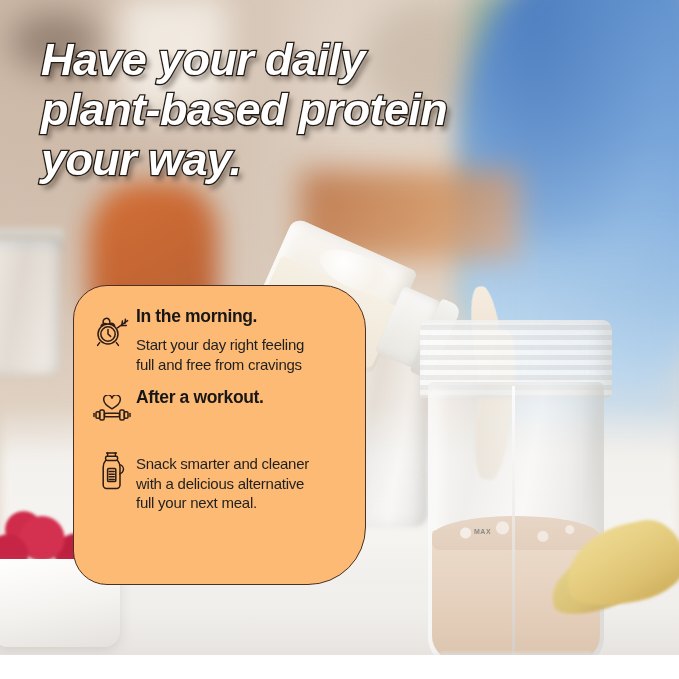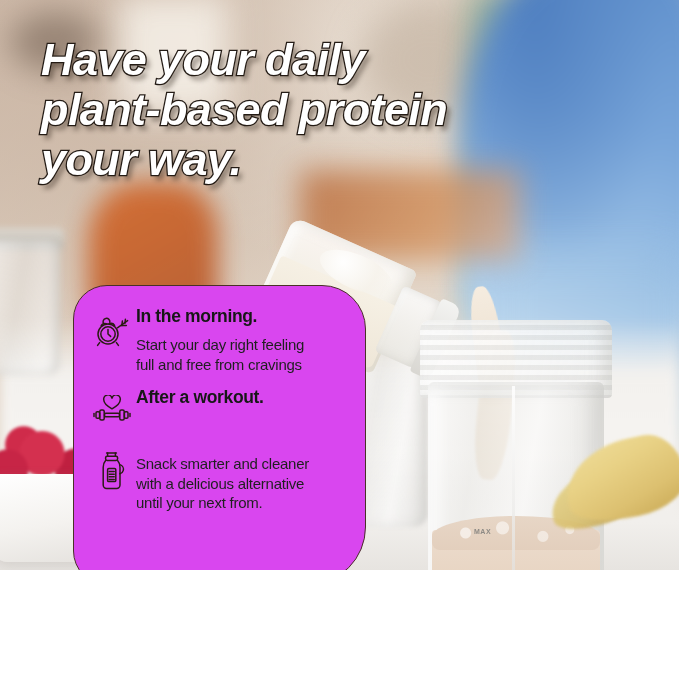--- a/index.html
+++ b/index.html
@@ -6,21 +6,21 @@
 
   html, body {
     width:679px; height:679px;
     background:#ffffff;
     font-family:"Liberation Sans", sans-serif;
     overflow:hidden;
   }
 
   #stage {
     position:relative;
-    width:679px; height:570px;
+    width:679px; height:655px;
     overflow:hidden;
     background:#e8e0d8;
   }
 
   
   .photo { position:absolute; inset:0; overflow:hidden; }
 
   
   .bg-wall {
     position:absolute; inset:0;
@@ -266,21 +266,21 @@
     paint-order:stroke fill;
     text-shadow:4px 5px 5px rgba(40,28,20,.42);
     white-space:pre-line;
   }
 
   
   .card {
     position:absolute;
     left:73px; top:285px;
     width:293px; height:300px;
-    background:#d946ef;
+    background:#fdba74;
     border:1.6px solid #4a3028;
     border-radius:34px 44px 58px 34px;
     padding:20px 18px 16px 16px;
   }
 
   .item { display:flex; align-items:flex-start; }
   .item + .item { margin-top:13px; }
 
   .item-icon {
     flex:0 0 44px;
@@ -421,19 +421,19 @@
           <rect x="10.6" y="18.6" width="8.2" height="13.0" rx="1.2"></rect>
           <path d="M12.2 21.6 L17.2 21.6"></path>
           <path d="M12.2 24.2 L17.2 24.2"></path>
           <path d="M12.2 26.8 L17.2 26.8"></path>
           <path d="M12.2 29.4 L17.2 29.4"></path>
         </svg>
       </div>
       <div class="item-text">
         <div class="item-desc">Snack smarter and cleaner
 with a delicious alternative
-until your next from.</div>
+full your next meal.</div>
       </div>
     </div>
 
   </div>
 
 </div>
 
 </body></html>

